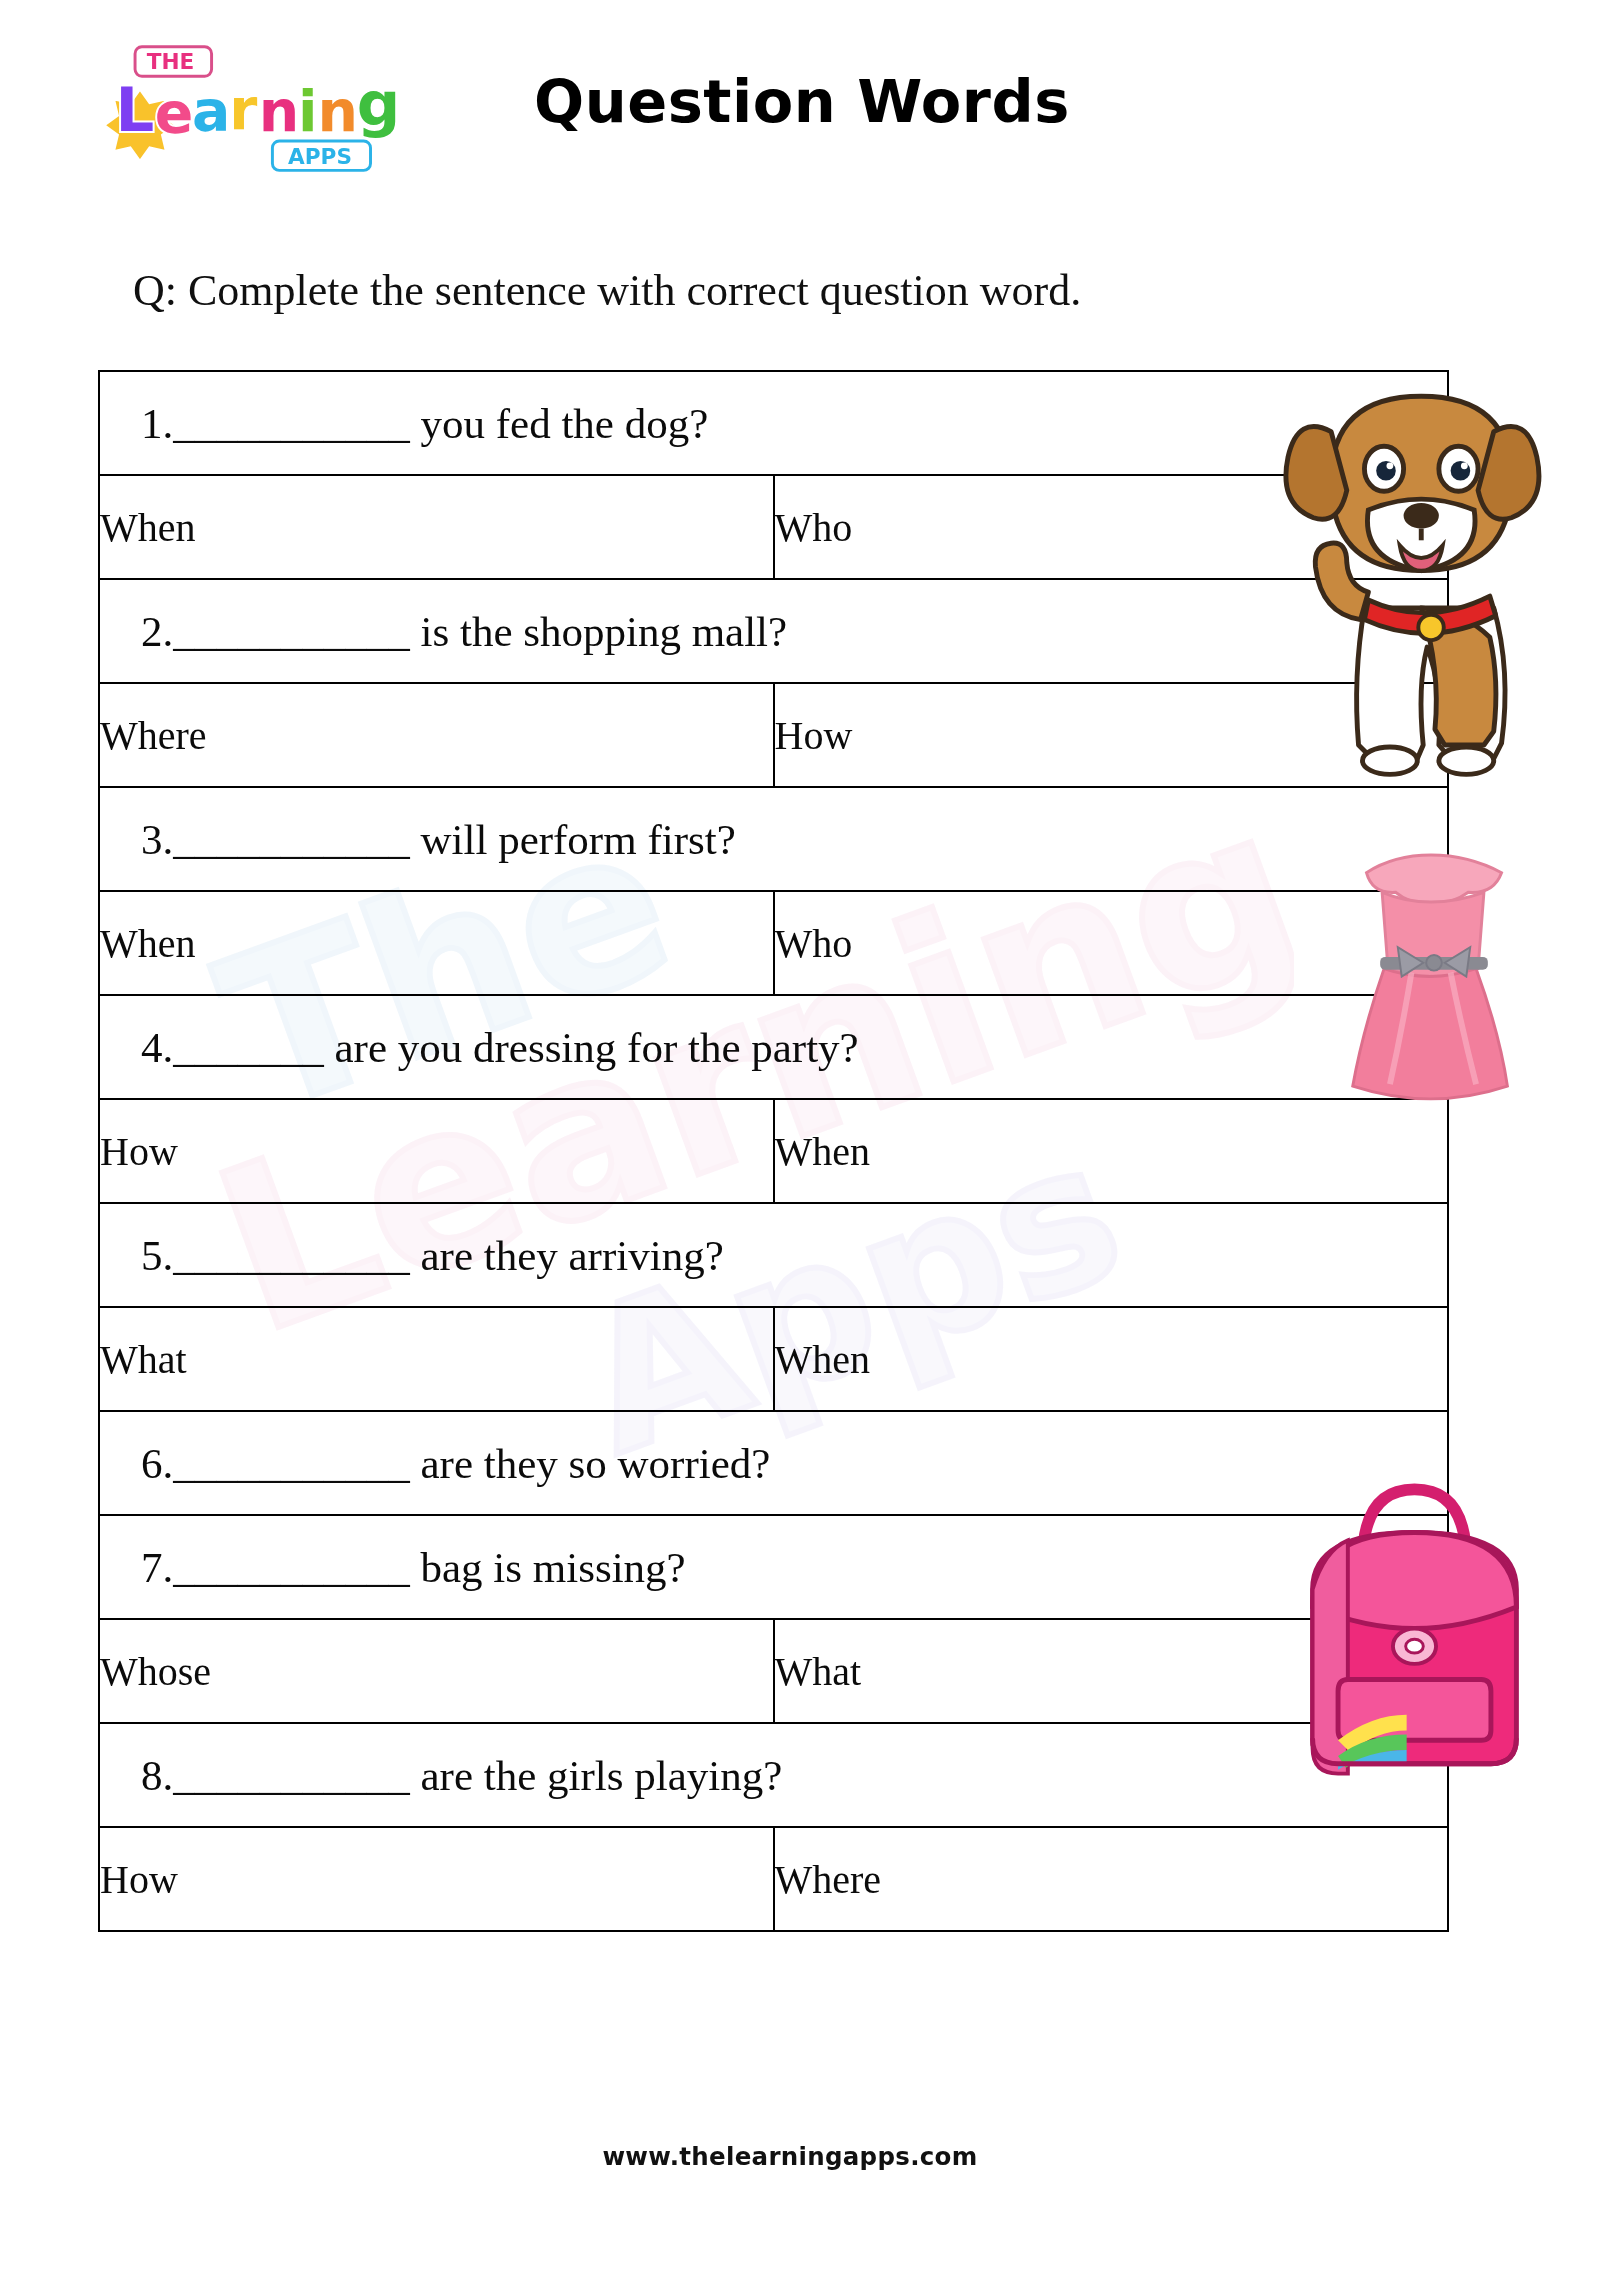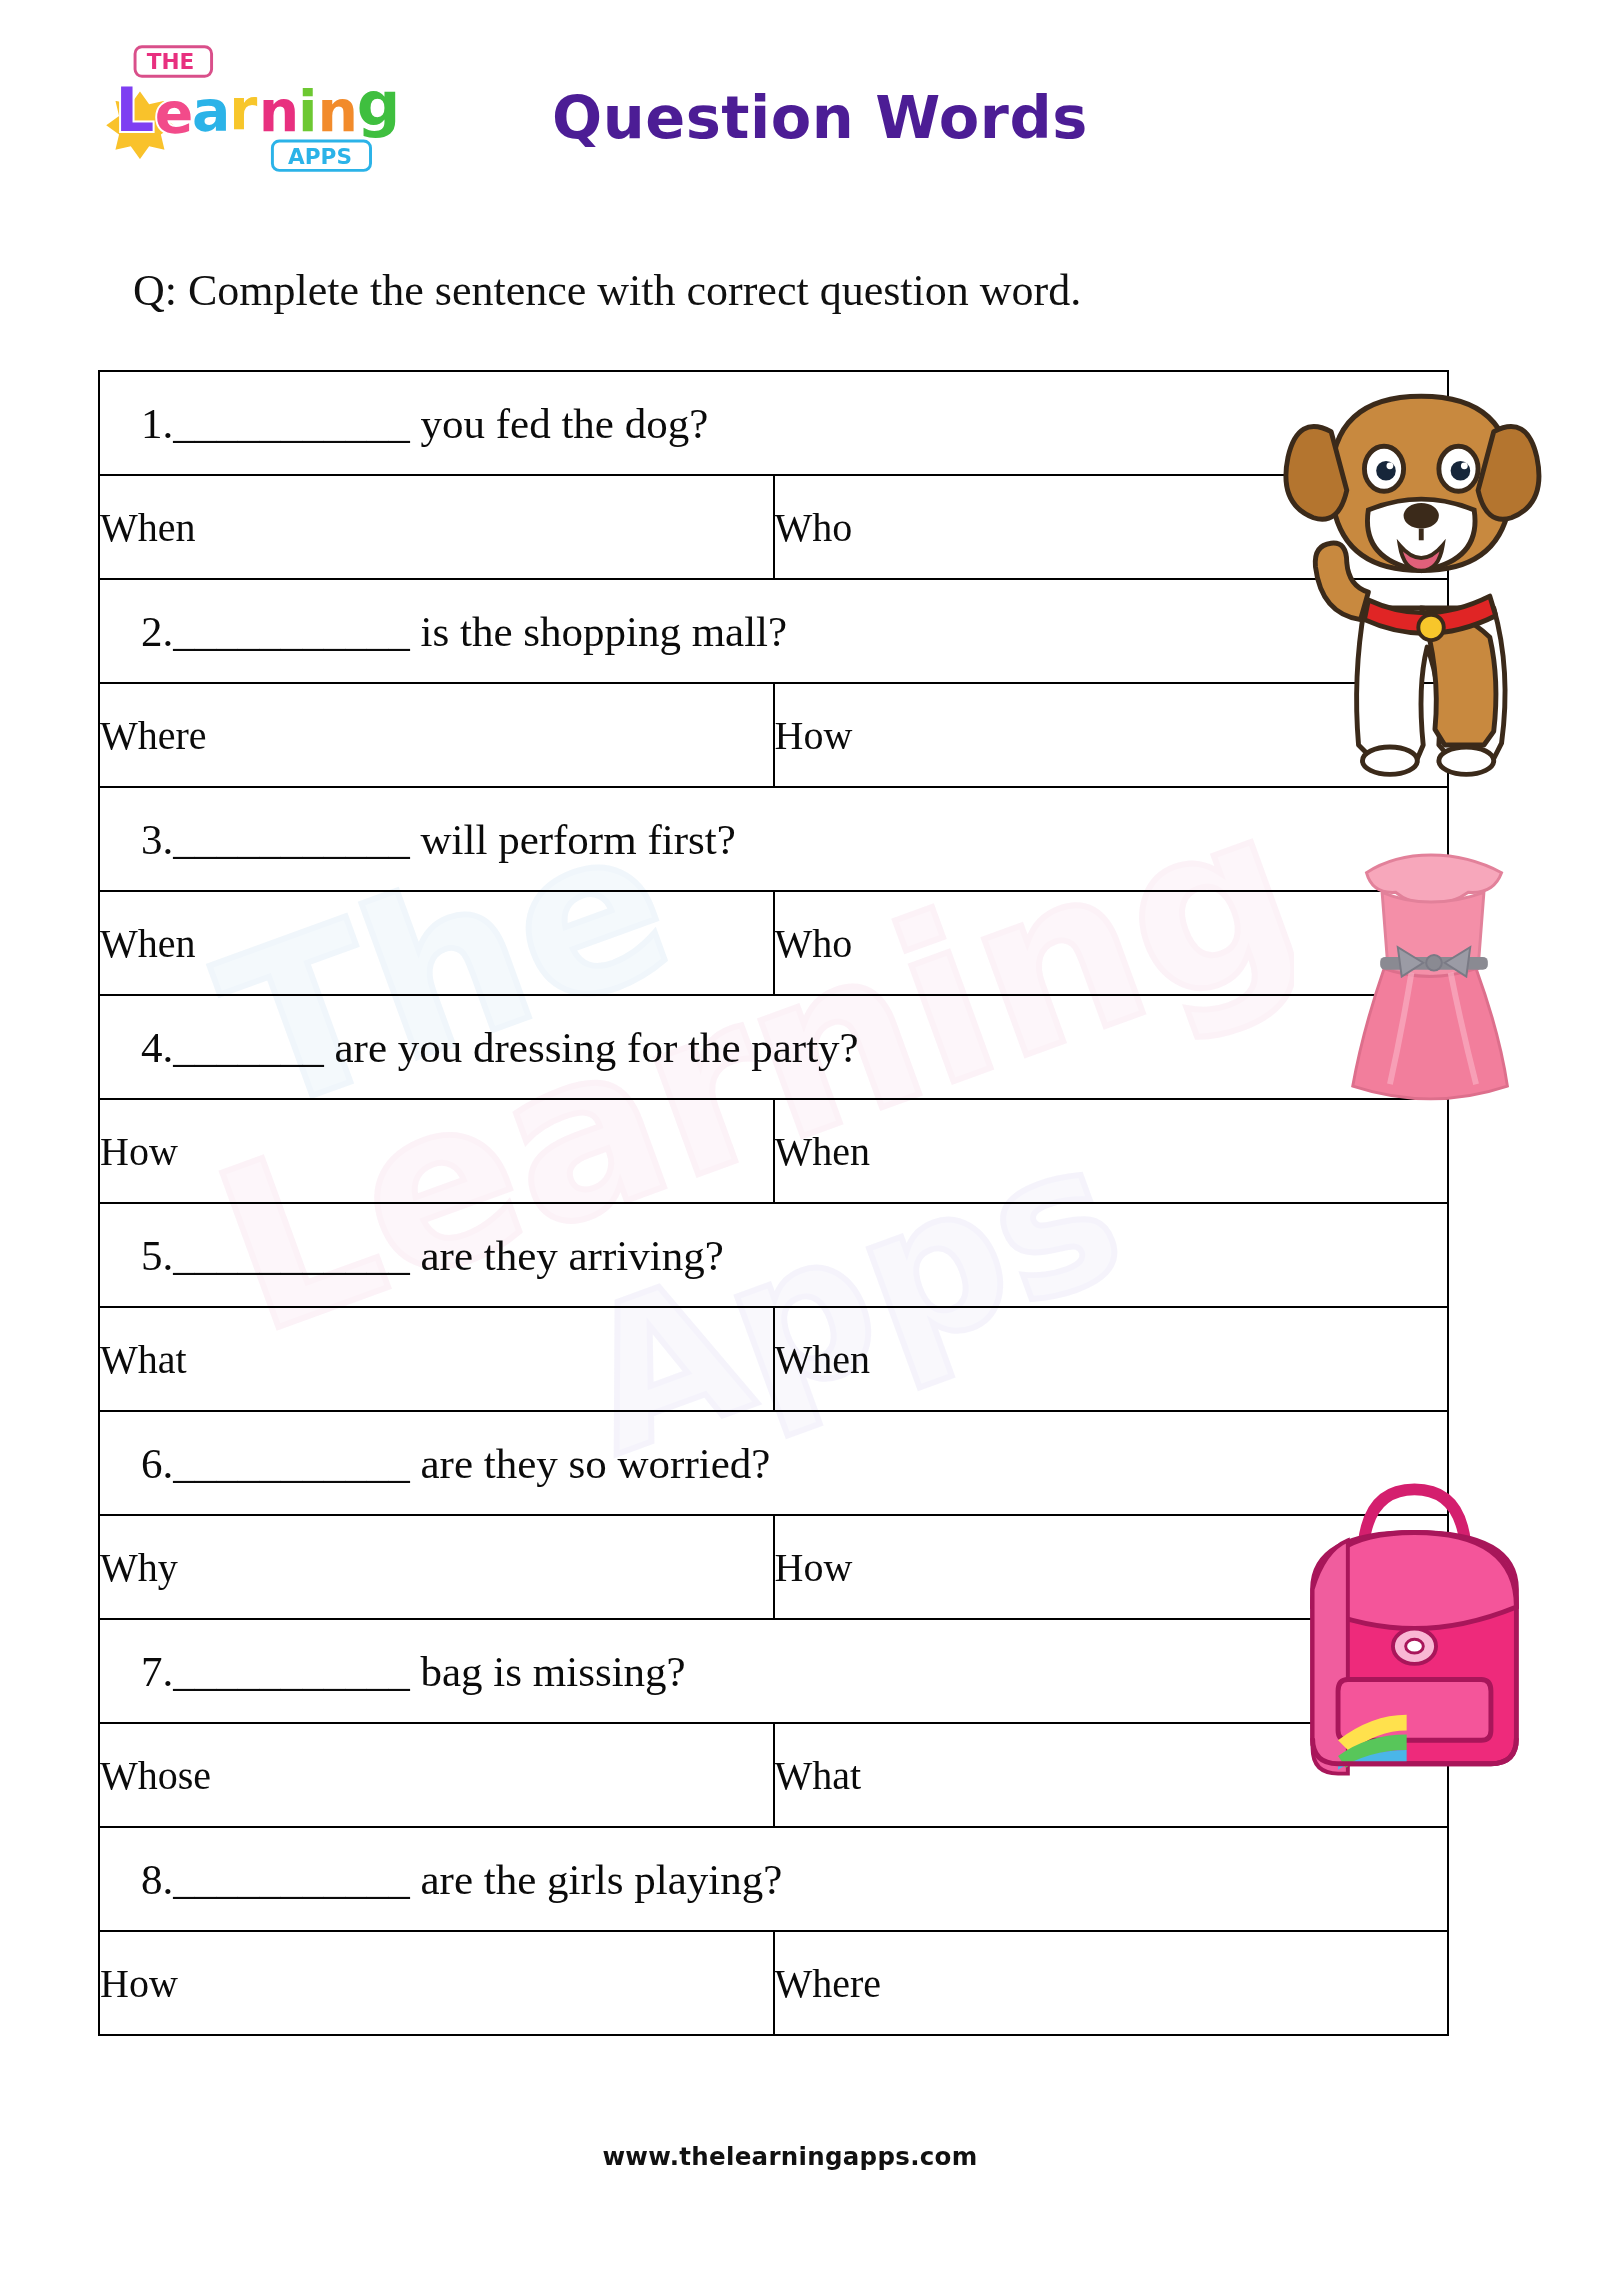--- a/index.html
+++ b/index.html
@@ -39,28 +39,27 @@
   .logo {
     position: absolute;
     left: 86px;
     top: 35px;
     width: 363px;
     height: 157px;
   }
   .page-title {
     position: absolute;
     left: 534px;
-    top: 83px;
+    top: 67px;
     font-family: "DejaVu Sans", sans-serif;
     font-weight: bold;
     font-size: 59px;
-    color: #4c1d95;
+    color: #000000;
     letter-spacing: 0.5px;
     white-space: nowrap;
-    margin-left: 18px;
   }
 
   
   .instruction {
     position: absolute;
     left: 133px;
     top: 265px;
     font-size: 44px;
     color: #101010;
     white-space: nowrap;
@@ -216,24 +215,20 @@
     <tr>
       <td class="opt-cell">What</td>
       <td class="opt-cell">When</td>
     </tr>
 
     <tr>
       <td class="q-cell" colspan="2">
         <span>6.</span><span>___________</span><span> are they so worried?</span>
       </td>
     </tr>
-    <tr>
-      <td class="opt-cell">Why</td>
-      <td class="opt-cell">How</td>
-    </tr>
 
     <tr>
       <td class="q-cell" colspan="2">
         <span>7.</span><span>___________</span><span> bag is missing?</span>
       </td>
     </tr>
     <tr>
       <td class="opt-cell">Whose</td>
       <td class="opt-cell">What</td>
     </tr>

